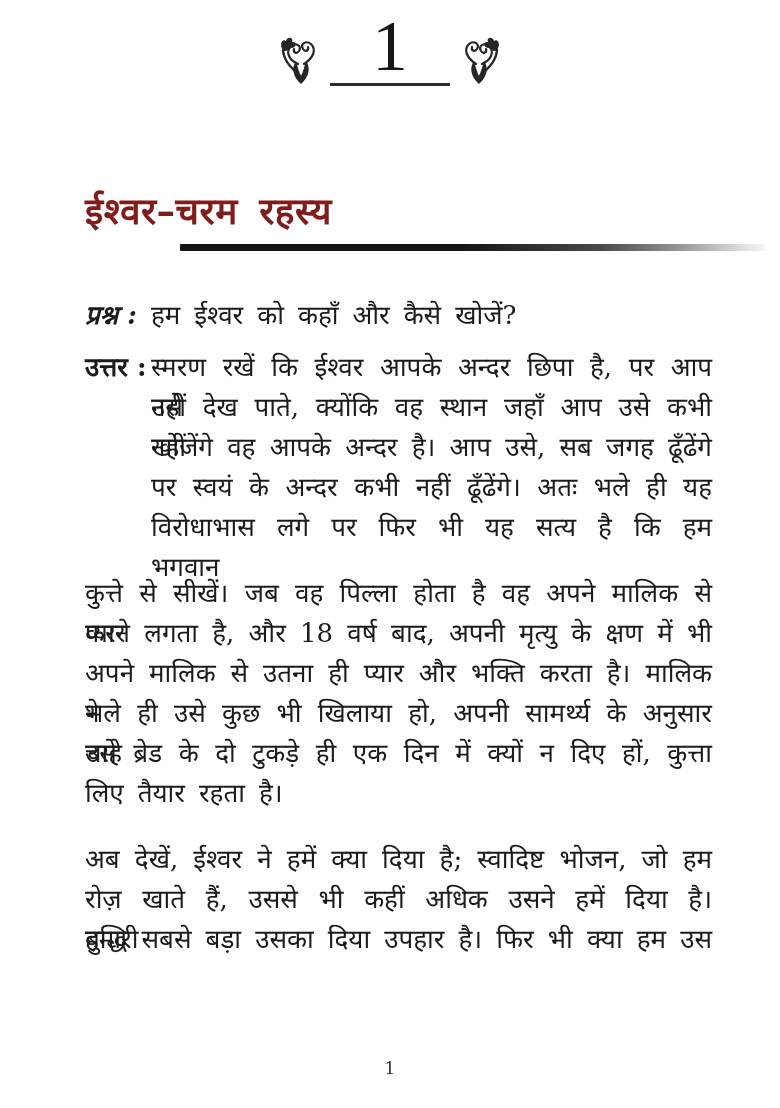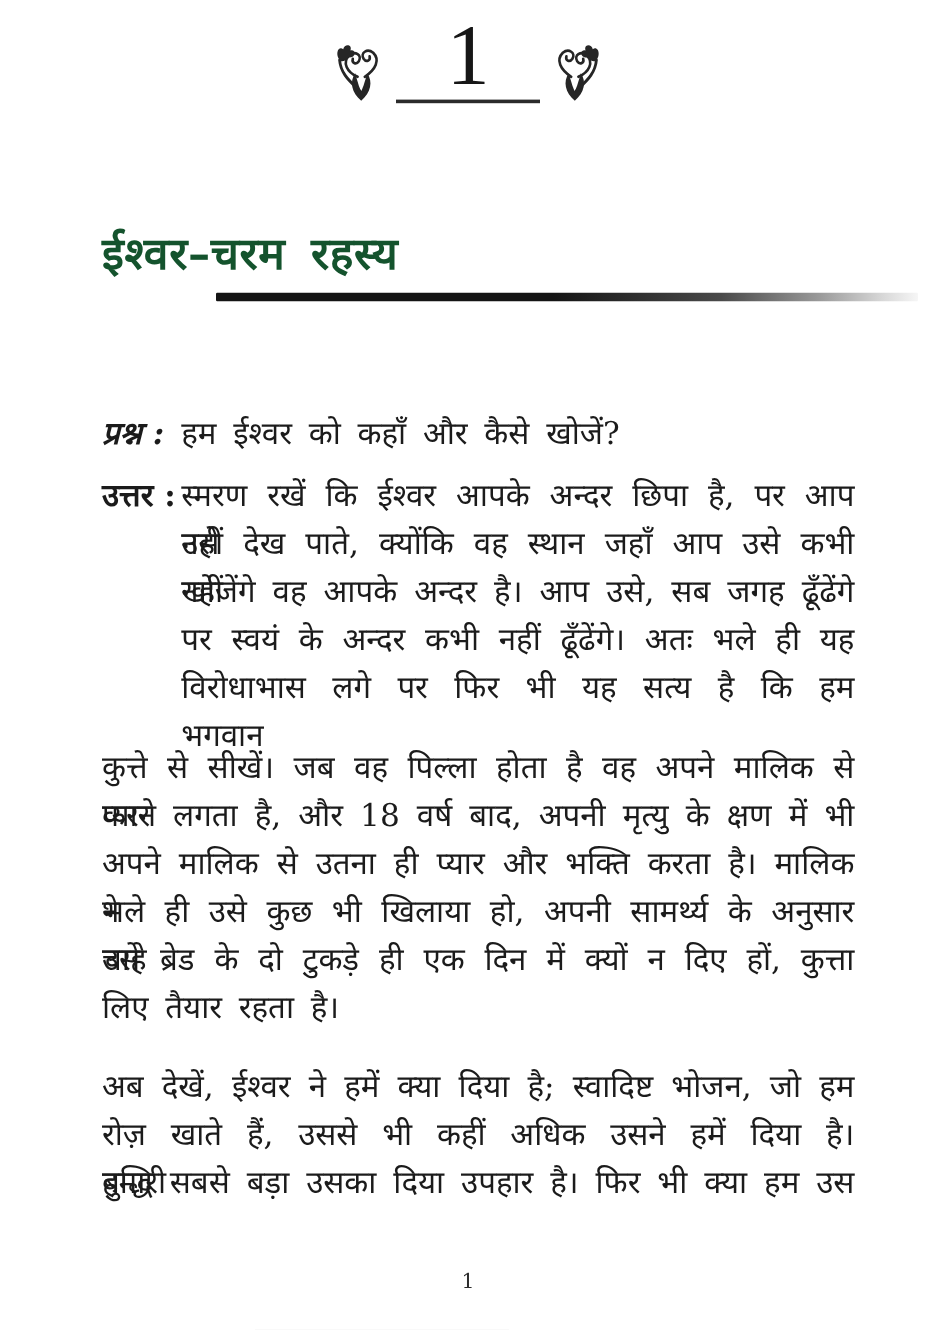--- a/index.html
+++ b/index.html
@@ -42,21 +42,21 @@
   }
 
   
   .heading-block { margin: 102px 68px 0 85px; }
   .page-heading {
     margin: 0;
     font-size: 37px;
     font-weight: bold;
     letter-spacing: 0.5px;
     word-spacing: 8px;
-    color: #14532d;
+    color: #7f1d1d;
     line-height: 1.25;
   }
   .heading-rule {
     margin-top: 10px;
     margin-left: 95px;
     width: 585px;
     height: 7px;
     background: linear-gradient(90deg,
       #141414 0%, #141414 48%, #4a4a4a 72%,
       #9a9a9a 86%, #d8d8d8 95%, #f6f6f6 100%);
@@ -73,21 +73,21 @@
   .line {
     text-align: justify;
     text-align-last: justify;
     word-spacing: 0.22em;
     white-space: normal;
     height: 40px;
     overflow: visible;
   }
   .line.no-just { text-align-last: left; }
 
-  .qa-row { position: relative; margin-top: 91px; }
+  .qa-row { position: relative; margin-top: 44px; }
   .qa-row.answer { margin-top: 12px; }
   .qa-label {
     position: absolute;
     left: 0; top: 0;
     font-weight: bold;
     line-height: 40px;
     white-space: nowrap;
   }
   .qa-label.italic { font-style: italic; }
   .qa-body { padding-left: 66px; }

